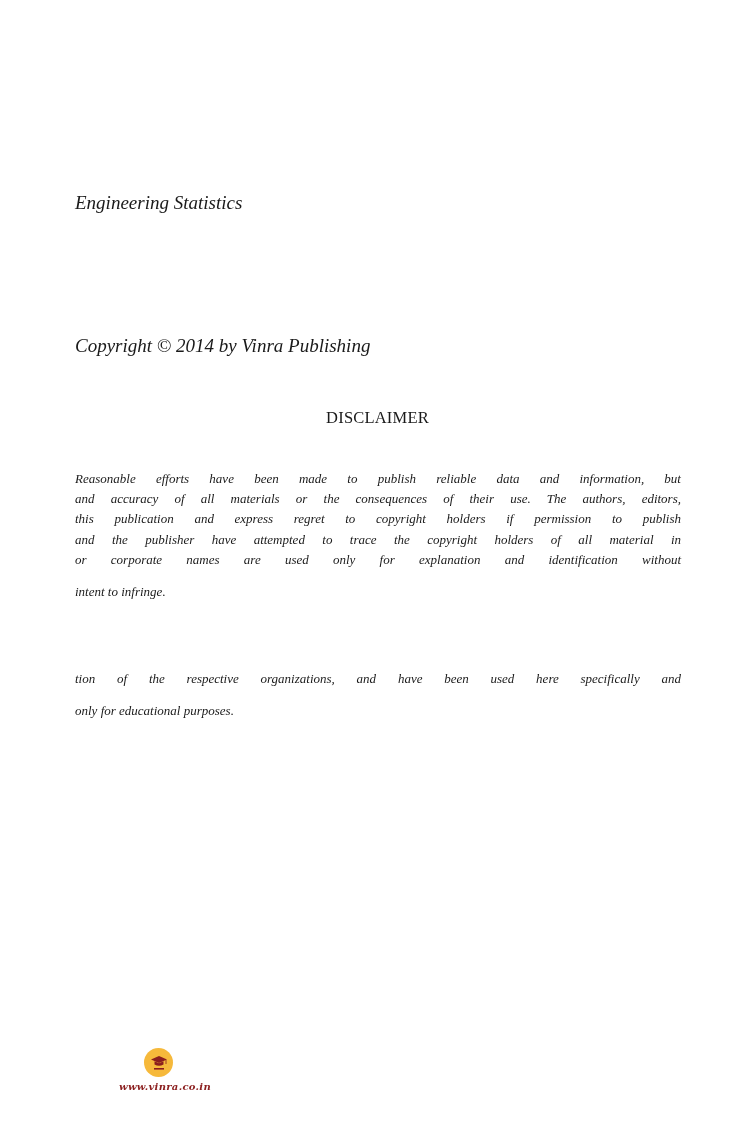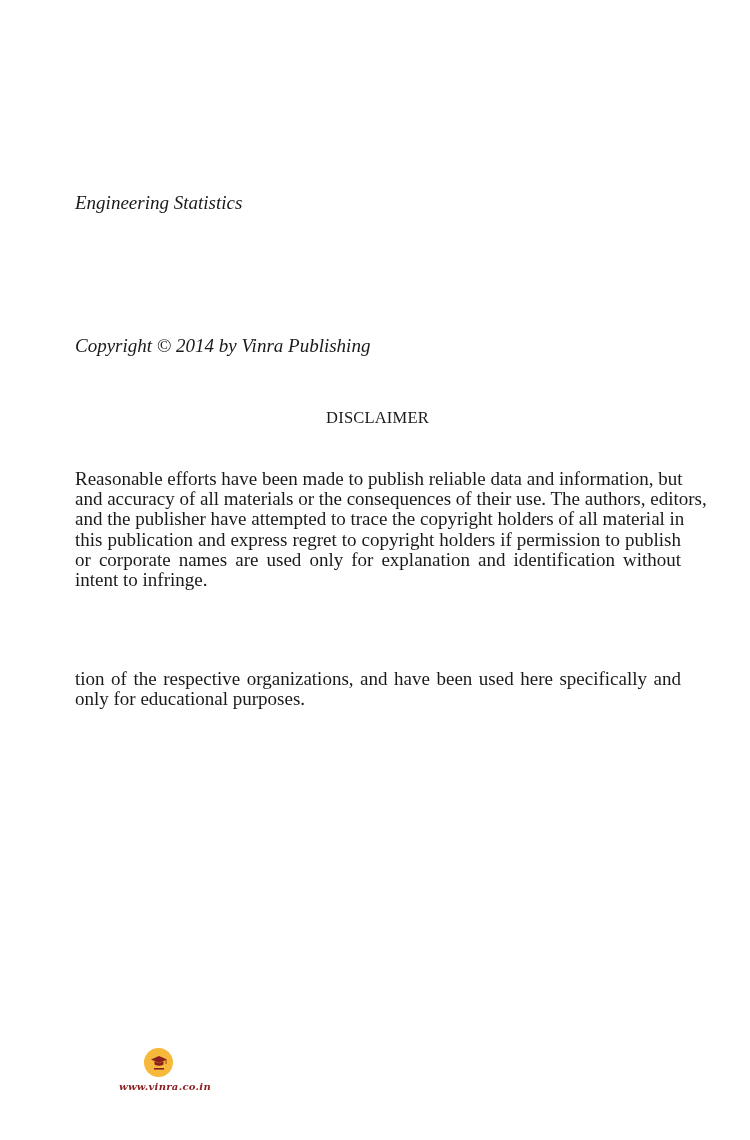--- a/index.html
+++ b/index.html
@@ -32,33 +32,35 @@
       width: 755px;
       text-align: center;
       font-size: 16.5px;
       line-height: 20px;
       letter-spacing: 0.2px;
     }
     .para {
       position: absolute;
       left: 75px;
       width: 606px;
-      font-size: 19px;
+      font-size: 13px;
+      font-style: italic;
     }
     .para .ln {
       display: block;
       height: 20.2px;
       line-height: 20.2px;
       text-align: justify;
       text-align-last: justify;
       white-space: nowrap;
       overflow: visible;
     }
     .para .ln.last {
       text-align-last: left;
+      margin-top: 12px;
     }
     #para-1 { top: 469px; }
     #para-2 { top: 669px; }
     #footer-logo {
       position: absolute;
       left: 144px;
       top: 1048px;
       width: 29px;
       height: 29px;
       border-radius: 50%;
@@ -87,22 +89,22 @@
 
 <div id="book-title" class="italic-line">Engineering Statistics</div>
 
 <div id="copyright-line" class="italic-line">Copyright © 2014 by Vinra Publishing</div>
 
 <div id="disclaimer-heading">DISCLAIMER</div>
 
 <div id="para-1" class="para">
   <span class="ln">Reasonable efforts have been made to publish reliable data and information, but</span>
   <span class="ln">and accuracy of all materials or the consequences of their use. The authors, editors,</span>
+  <span class="ln">this publication and express regret to copyright holders if permission to publish</span>
   <span class="ln">and the publisher have attempted to trace the copyright holders of all material in</span>
-  <span class="ln">this publication and express regret to copyright holders if permission to publish</span>
   <span class="ln">or corporate names are used only for explanation and identification without</span>
   <span class="ln last">intent to infringe.</span>
 </div>
 
 <div id="para-2" class="para">
   <span class="ln">tion of the respective organizations, and have been used here specifically and</span>
   <span class="ln last">only for educational purposes.</span>
 </div>
 
 <div id="footer-logo">

